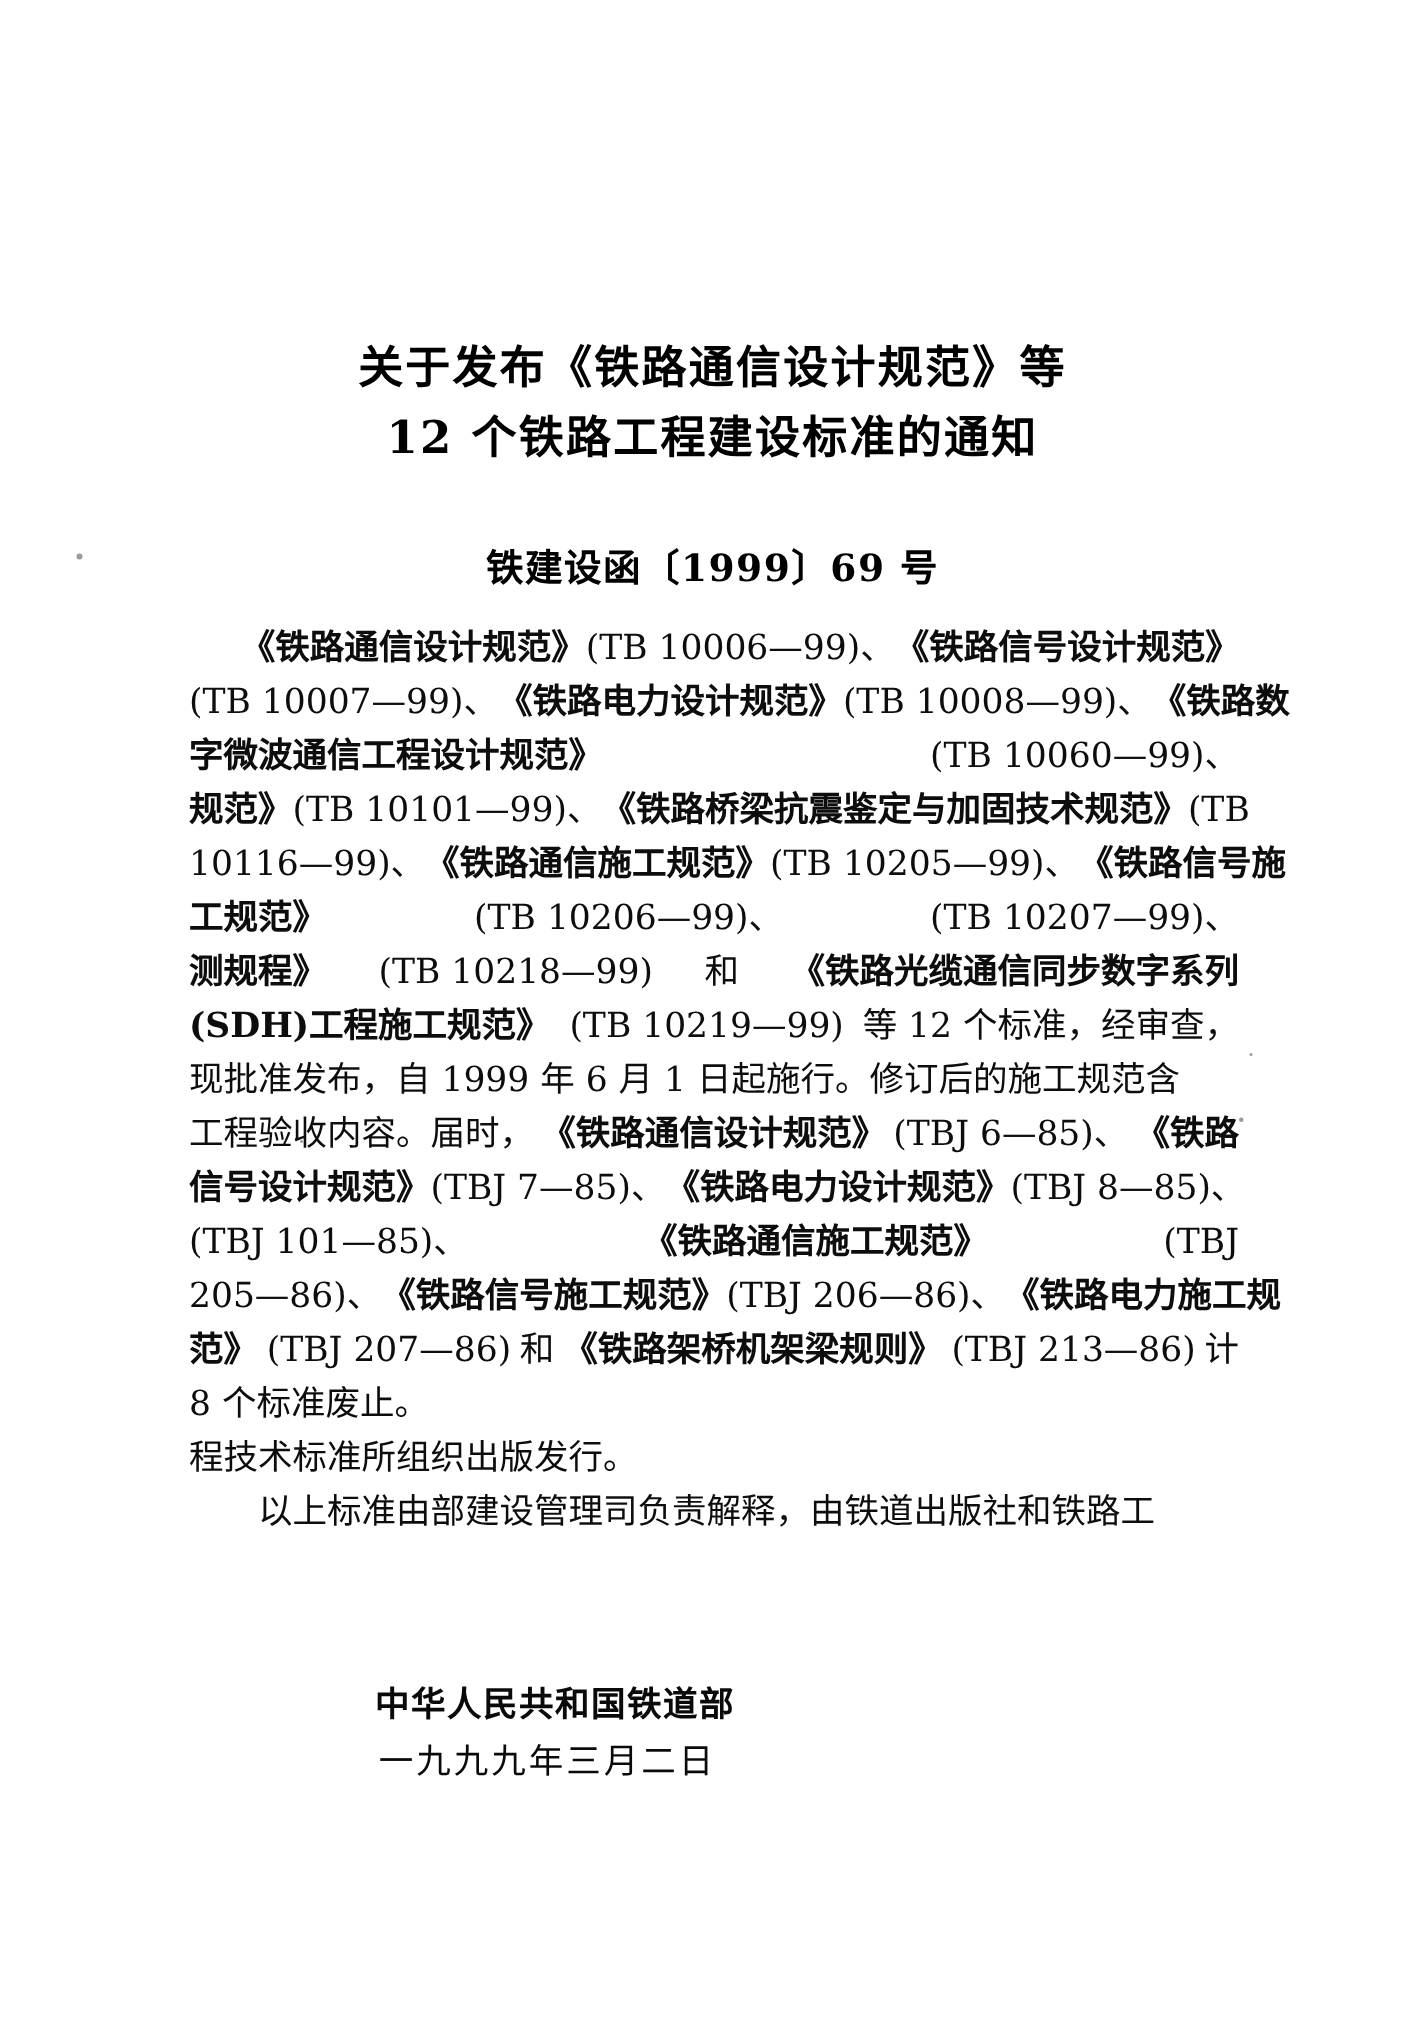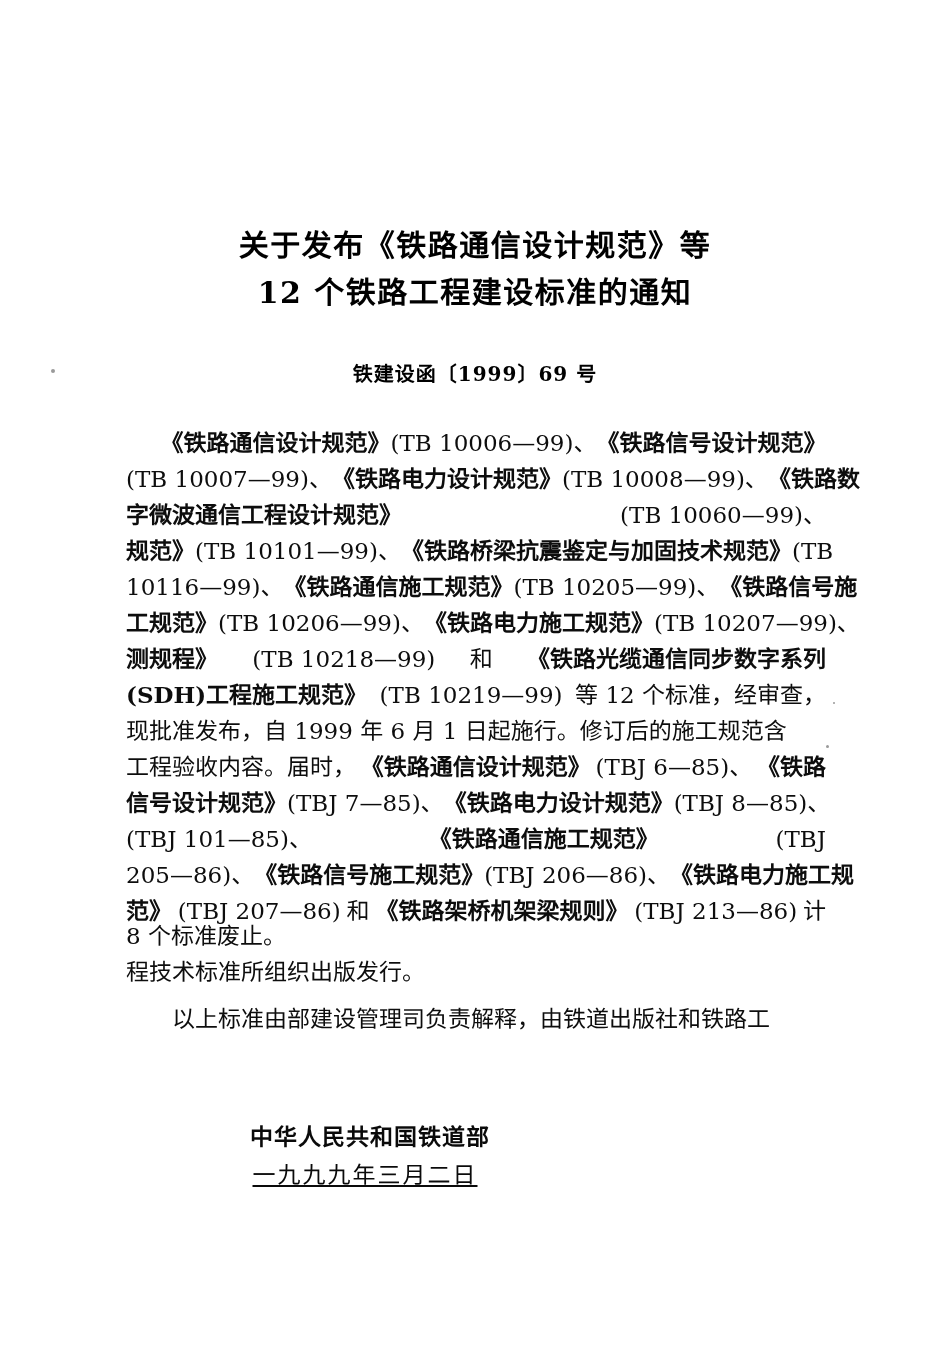--- a/index.html
+++ b/index.html
@@ -37,21 +37,21 @@
     letter-spacing: 1.5px;
     color: #000;
   }
 
   .doc-number {
     position: absolute;
     left: 0;
     top: 358px;
     width: 950px;
     text-align: center;
-    font-size: 20px;
+    font-size: 25px;
     font-weight: 700;
     letter-spacing: 1px;
     color: #000;
   }
 
   
   .body-block {
     position: absolute;
     left: 126px;
     top: 414px;
@@ -69,21 +69,20 @@
   }
 
   
   .body-line.justify {
     display: flex;
     justify-content: space-between;
   }
 
   .body-line.justify > span {
     display: inline-block;
-    margin-top: 11px;
   }
 
   .seg-bold {
     font-weight: 700;
   }
 
   
   .signature {
     position: absolute;
     left: 0;
@@ -100,21 +99,20 @@
 
   .sig-org {
     font-weight: 700;
     padding-right: 130px;
   }
 
   .sig-date {
     font-weight: 400;
     padding-right: 140px;
     letter-spacing: 2px;
-    text-decoration: underline;
   }
 
   
   .speck {
     position: absolute;
     background: #9a9a9a;
     border-radius: 50%;
     pointer-events: none;
   }
 </style>
@@ -154,21 +152,20 @@
       </div>
       <div class="body-line justify">
         <span>10116—99)、</span>
         <span class="seg-bold">《铁路通信施工规范》</span>
         <span>(TB 10205—99)、</span>
         <span class="seg-bold">《铁路信号施</span>
       </div>
       <div class="body-line justify">
         <span class="seg-bold">工规范》</span>
         <span>(TB 10206—99)、</span>
-        <span class="seg-bold">《铁路电力施工规范》</span>
         <span>(TB 10207—99)、</span>
       </div>
       <div class="body-line justify">
         <span class="seg-bold">测规程》</span>
         <span>(TB 10218—99)</span>
         <span>和</span>
         <span class="seg-bold">《铁路光缆通信同步数字系列</span>
       </div>
       <div class="body-line justify">
         <span class="seg-bold">(SDH)工程施工规范》</span>

